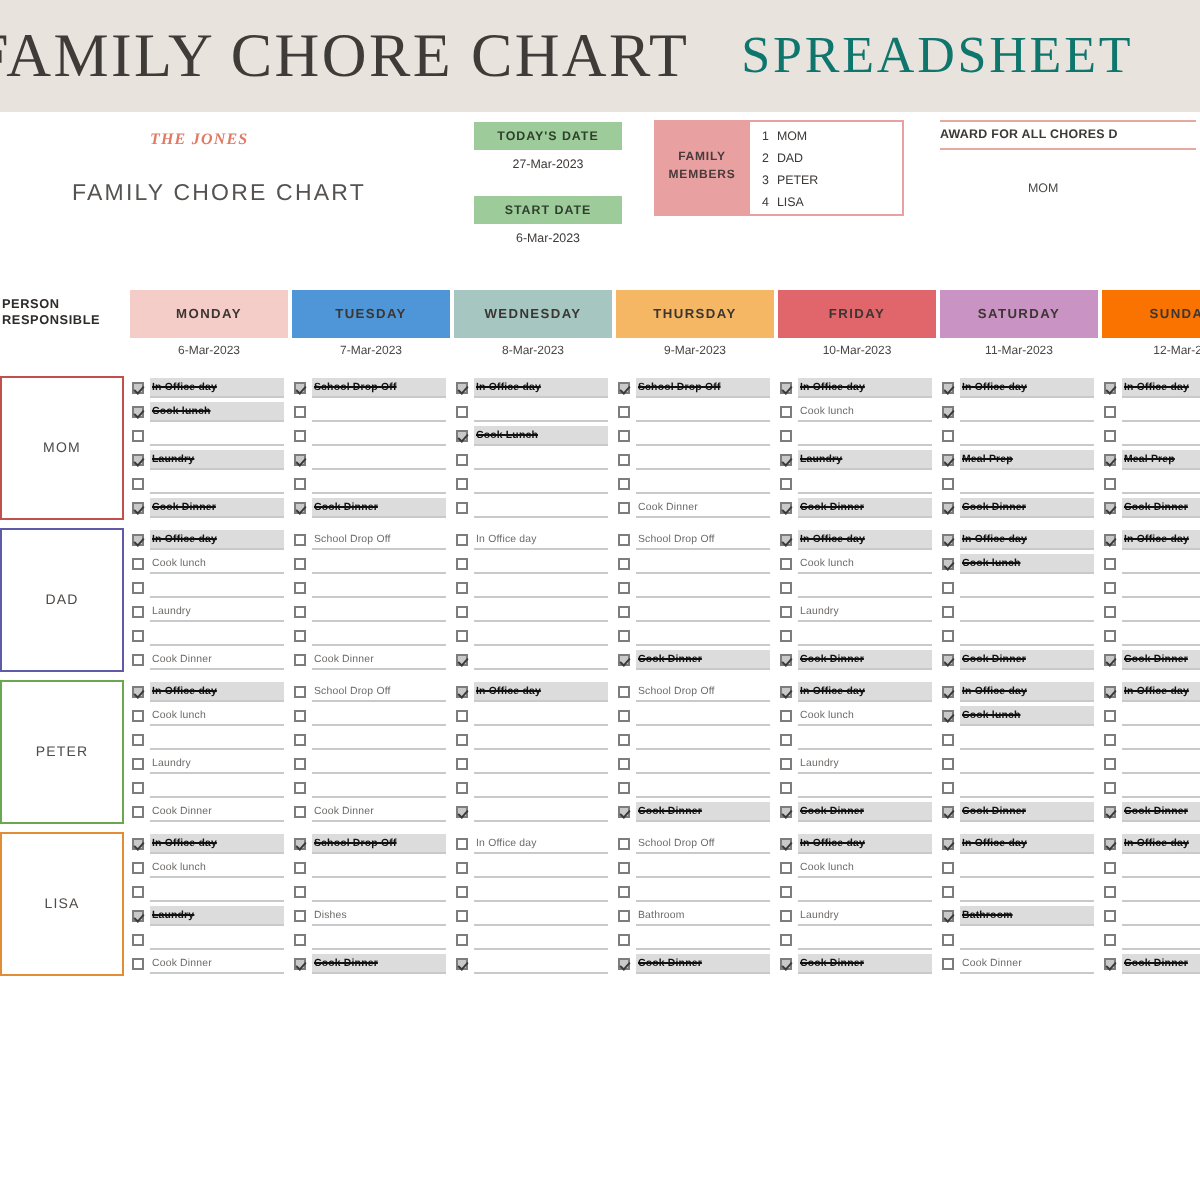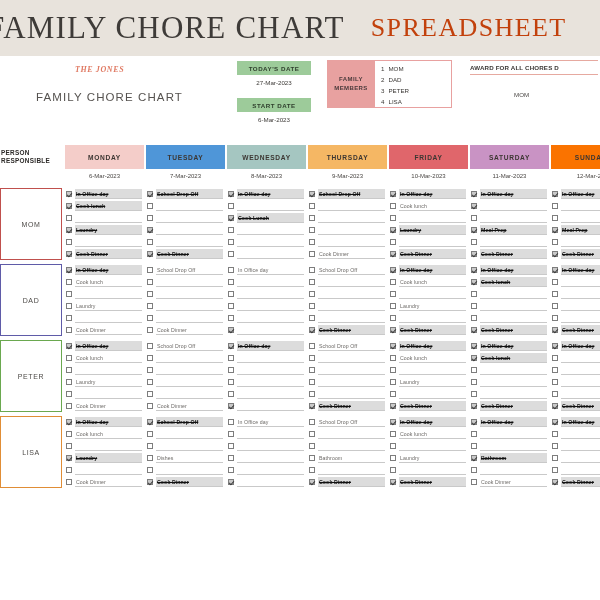--- a/index.html
+++ b/index.html
@@ -19,21 +19,21 @@
   }
   .banner-title {
     font-family:"Liberation Serif", serif;
     font-size:31px; letter-spacing:1.2px; color:#3e3b38;
     white-space:nowrap;
     margin-left:-13px;
     font-weight:400;
   }
   .banner-sub {
     font-family:"Liberation Serif", serif;
-    font-size:26px; letter-spacing:1.4px; color:#c2410c;
+    font-size:26px; letter-spacing:1.4px; color:#0f766e;
     white-space:nowrap; margin-left:26px; font-weight:400;
   }
 
   
   .sheet {
     position:absolute; left:0; top:56px; width:600px; height:505px;
     background:#ffffff;
   }
 
   

